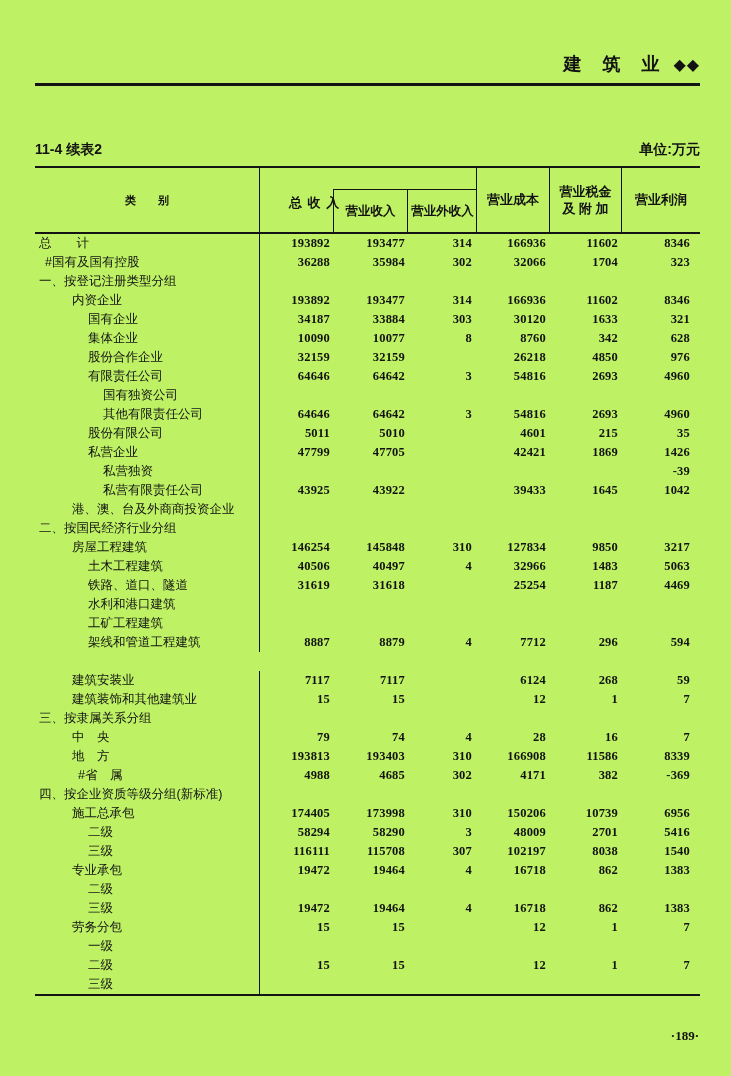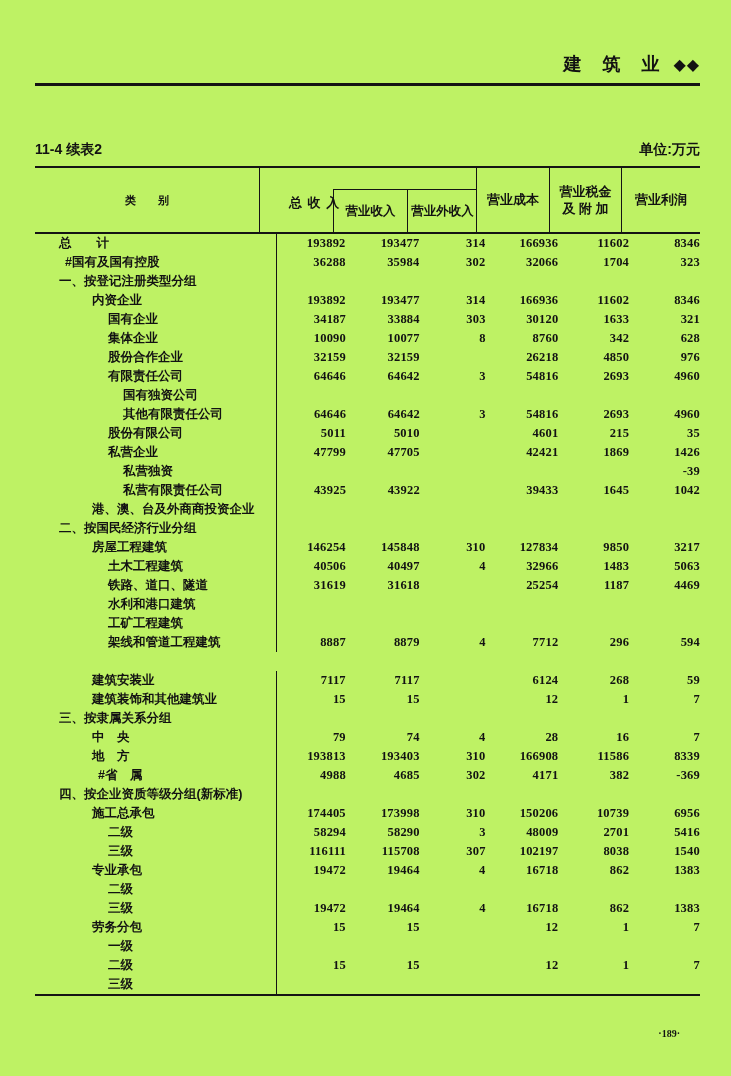--- a/index.html
+++ b/index.html
@@ -73,34 +73,34 @@
     left:587px;width:78px;
     display:flex;align-items:center;justify-content:center;
   }
   
   .tbody{position:relative;}
   .tr{display:flex;height:19px;align-items:center;}
   .td{box-sizing:border-box;height:100%;display:flex;align-items:center;}
   .td-cat{
     width:225px;border-right:1.5px solid #141414;
     font-family:"Liberation Sans", sans-serif;
-    font-size:12.5px;font-weight:bold;white-space:nowrap;margin-left:20px;
+    font-size:12.5px;font-weight:normal;white-space:nowrap;
   }
   .td-num{
     justify-content:flex-end;
     font-size:12.5px;font-weight:bold;
     font-family:"Liberation Serif", serif;
     letter-spacing:0.2px;
   }
   .c0{width:70px;} .c1{width:75px;} .c2{width:67px;}
   .c3{width:74px;} .c4{width:72px;} .c5{width:72px;}
   
   .page-number{
-    position:absolute;top:1028px;right:51px;
-    font-size:10px;font-weight:bold;
+    position:absolute;top:1028px;right:32px;
+    font-size:13px;font-weight:bold;
   }
 </style>
 </head>
 <body>
 
 <div class="page">
 
   <div class="doc-header">
     <span class="doc-header-title">建 筑 业</span>
     <span class="doc-header-diamonds">◆◆</span>

